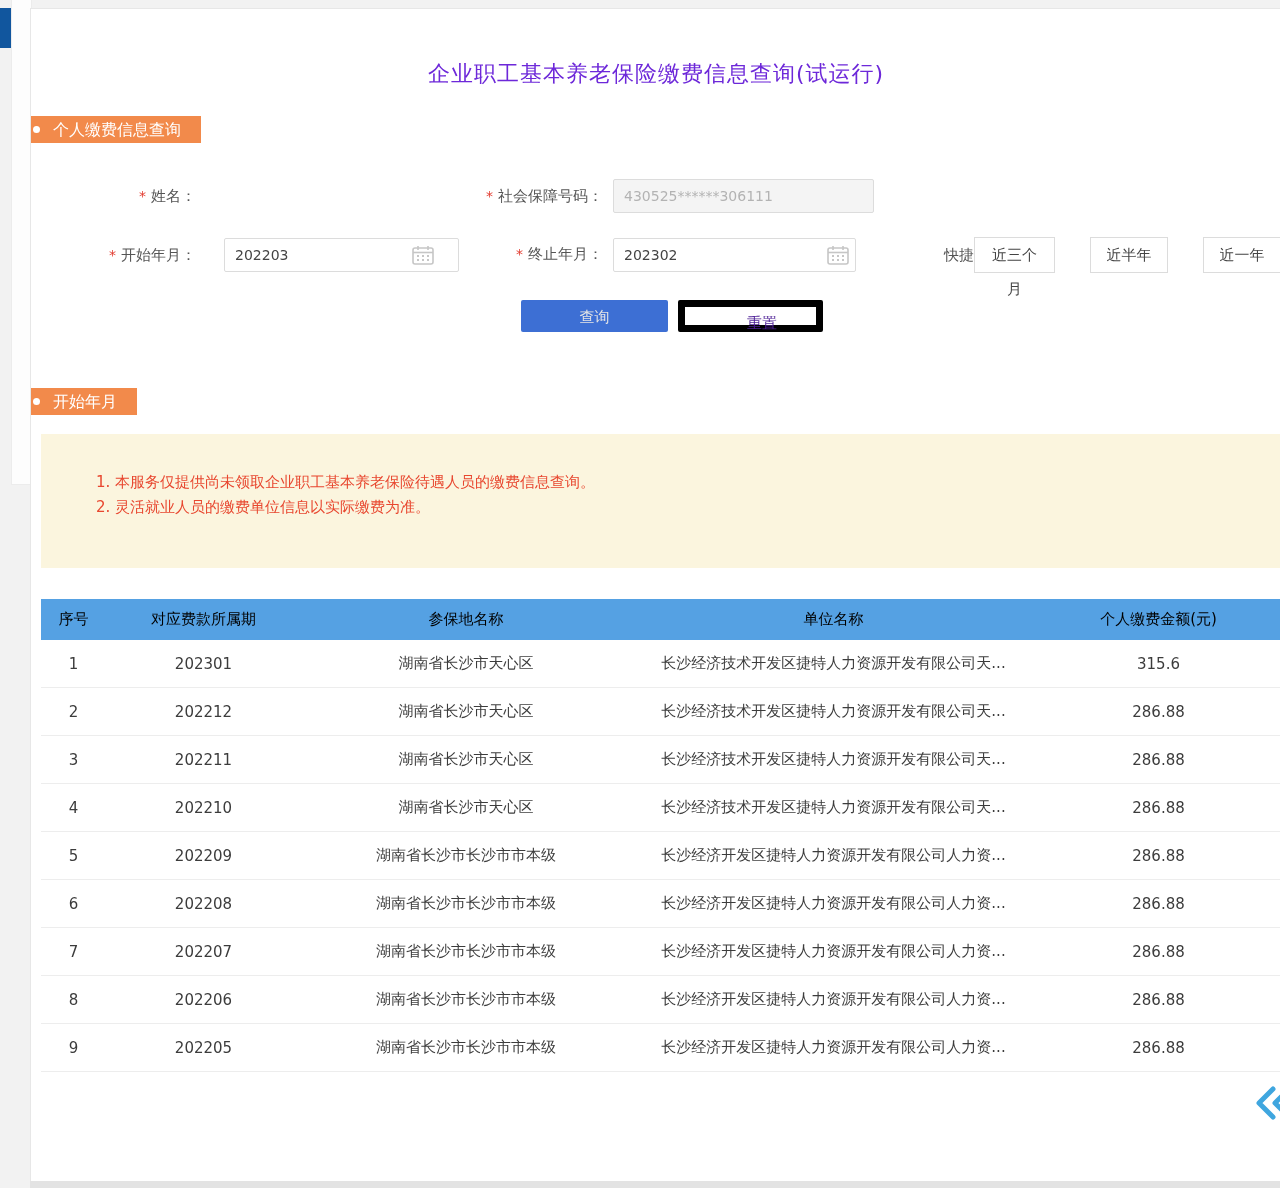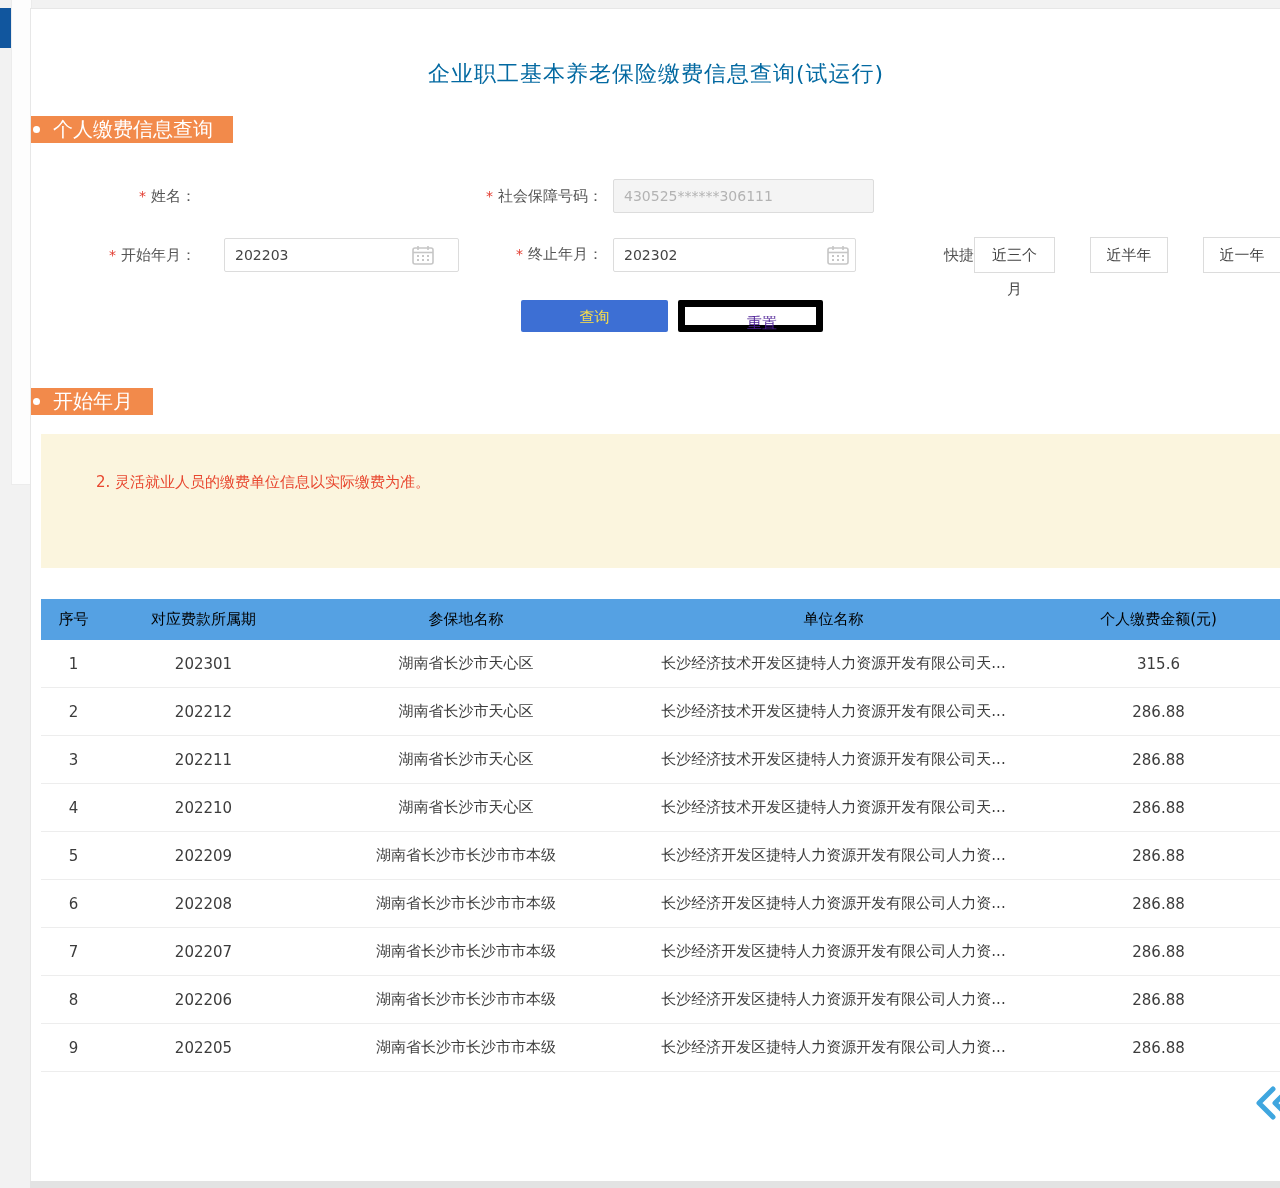--- a/index.html
+++ b/index.html
@@ -15,26 +15,26 @@
   .corner-blue{position:absolute;left:0;top:8px;width:14px;height:40px;background:#11569E;}
   .left-strip{position:absolute;left:11px;top:0;width:19px;height:484px;background:#fdfdfd;border:1px solid #ececec;border-top:none;}
   
   .panel{
     position:absolute;left:30px;top:8px;width:1250px;height:1174px;
     background:#ffffff;border:1px solid #e7e7e7;border-right:none;
     overflow:hidden;
   }
   .page-title{
     position:absolute;top:50px;left:0;width:100%;
-    text-align:center;font-size:22px;color:#0369a1;letter-spacing:1px;
+    text-align:center;font-size:22px;color:#6d28d9;letter-spacing:1px;
   }
   
   .ribbon{
     position:absolute;left:-12px;height:27px;line-height:27px;
-    background:#F28A4B;color:#fff;font-size:20px;
+    background:#F28A4B;color:#fff;font-size:16px;
     padding:0 20px 0 14px;display:flex;align-items:center;
   }
   .ribbon .dot{width:7px;height:7px;border-radius:50%;background:#fff;margin-right:13px;flex:none;}
   .ribbon .fold{
     position:absolute;left:0;top:27px;width:12px;height:13px;
     background:#CF6A28;clip-path:polygon(0 0,100% 0,100% 100%);
   }
   .ribbon-query{top:107px;}
   .ribbon-tips{top:379px;}
   
@@ -66,21 +66,21 @@
     font-size:15px;color:#444;line-height:34px;text-align:center;cursor:pointer;
     margin-left:-1px;padding:0 14px;min-width:78px;
     font-family:"DejaVu Sans","Liberation Sans",sans-serif;
   }
   .btn-row{position:absolute;top:291px;left:0;width:100%;}
   .btn{
     position:absolute;height:32px;box-sizing:border-box;border-radius:2px;
     font-size:15px;text-align:center;line-height:32px;cursor:pointer;
     font-family:"DejaVu Sans","Liberation Sans",sans-serif;border:none;
   }
-  .btn-query{left:490px;width:147px;background:#3D6FD4;color:#fde047;}
+  .btn-query{left:490px;width:147px;background:#3D6FD4;color:#e5e5e5;}
   .btn-reset{left:647px;width:145px;background:#fff;color:#4c1d95;border:7px solid #000000;line-height:30px;padding-left:29px;}
   
   .tips-box{
     position:absolute;left:10px;right:0;top:425px;height:134px;
     background:#FBF5DE;box-sizing:border-box;padding:36px 20px 0 55px;
   }
   .tips-line{font-size:15px;color:#E8472F;line-height:25px;}
   
   .tbl-wrap{position:absolute;left:10px;right:0;top:590px;}
   table{width:100%;border-collapse:collapse;table-layout:fixed;}
@@ -174,20 +174,21 @@
     <button class="btn btn-reset">重置</button>
   </div>
 
   <div class="ribbon ribbon-tips">
     <span class="dot"></span>
     <span>开始年月</span>
     <span class="fold"></span>
   </div>
 
   <div class="tips-box">
+    <div class="tips-line">1. 本服务仅提供尚未领取企业职工基本养老保险待遇人员的缴费信息查询。</div>
     <div class="tips-line">2. 灵活就业人员的缴费单位信息以实际缴费为准。</div>
   </div>
 
   <div class="tbl-wrap">
     <table>
       <colgroup>
         <col style="width:65px">
           <col style="width:195px">
           <col style="width:330px">
           <col style="width:405px">

